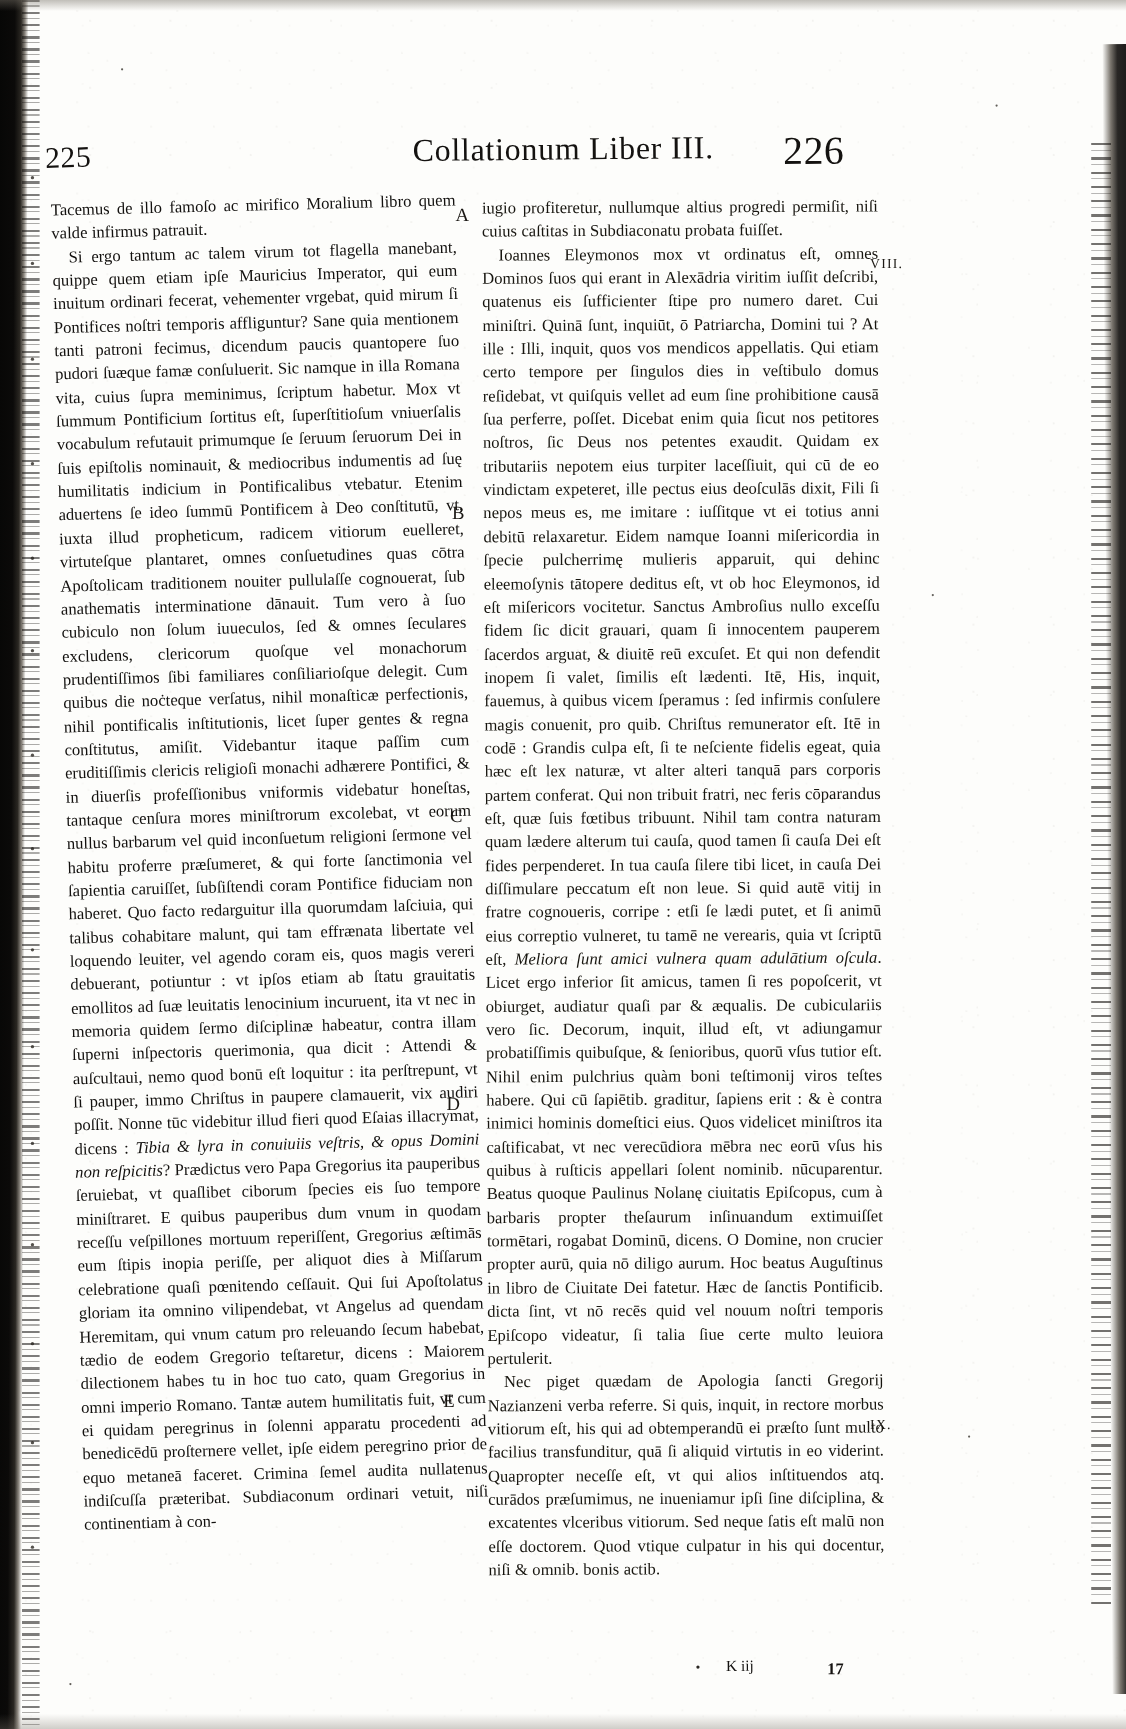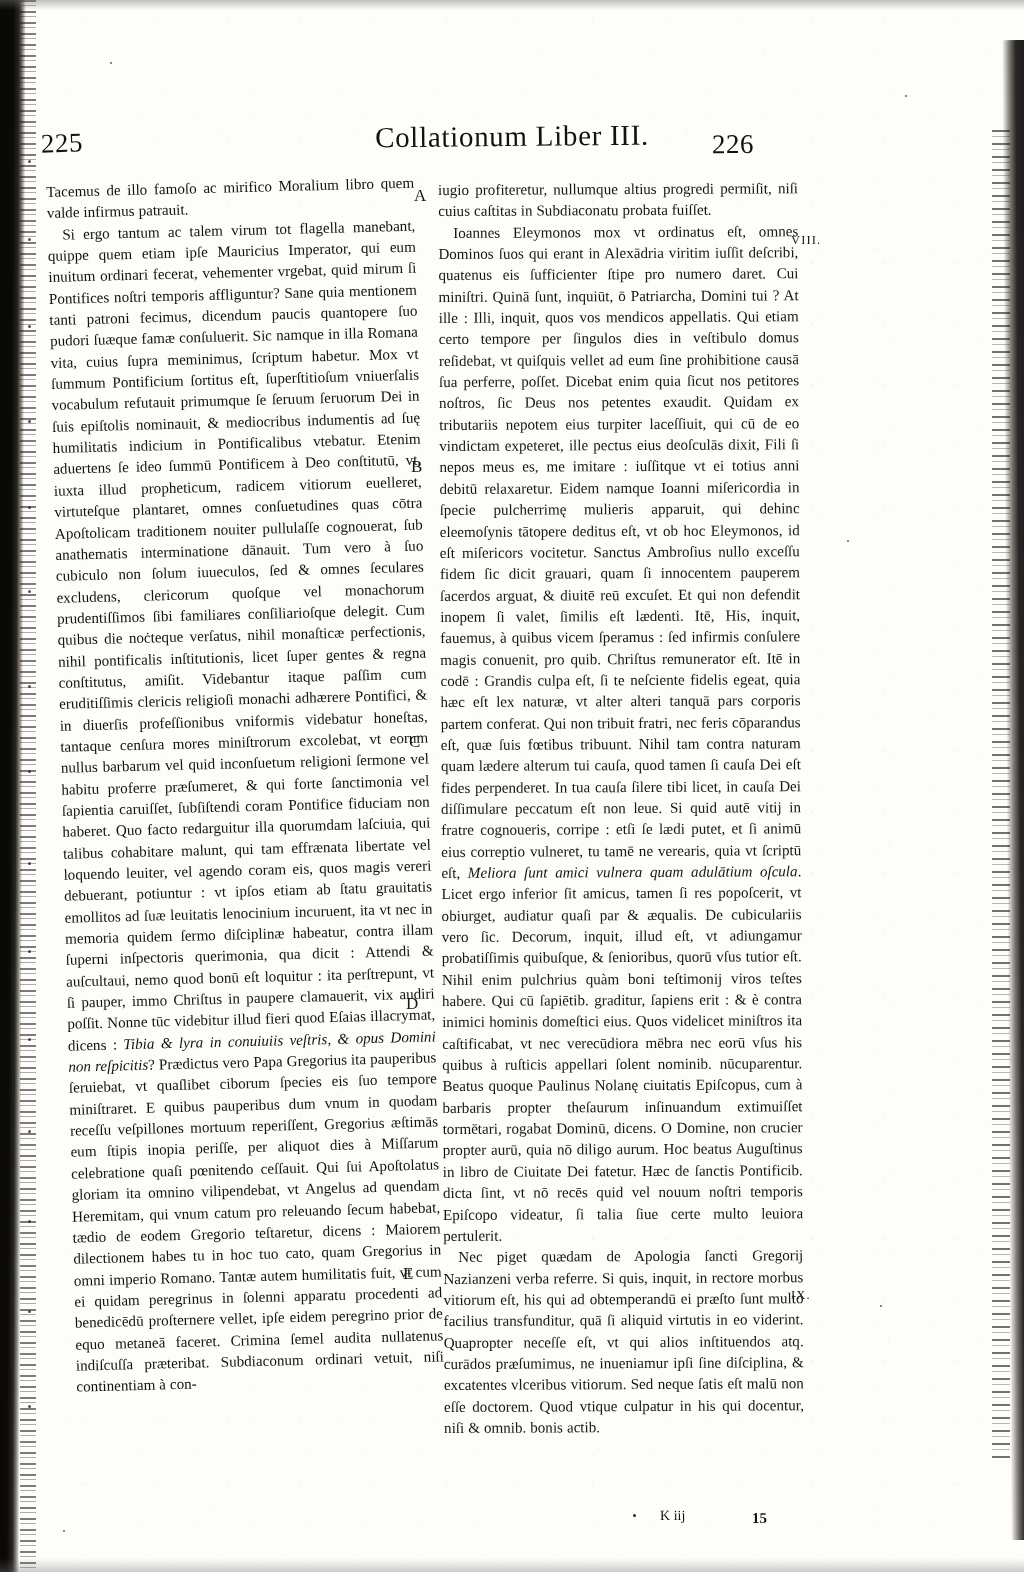--- a/index.html
+++ b/index.html
@@ -68,21 +68,21 @@
   #folio-left{
     left:41px;top:128px;font-size:27px;letter-spacing:.5px;
     transform:rotate(-2.2deg);font-family:"Liberation Serif",serif;
   }
   #head-title{
     left:0;top:120px;width:1024px;text-align:center;
     font-size:29px;letter-spacing:.7px;
     transform:rotate(-.55deg);
   }
   #folio-right{
-    left:712px;top:129px;font-size:27px;letter-spacing:.5px;
+    left:712px;top:116px;font-size:36px;letter-spacing:.5px;
     transform:rotate(-.4deg);
   }
 
   
   .col{
     position:absolute;
     font-size:15.1px;line-height:21.35px;
     text-align:justify;
     -webkit-hyphens:none;hyphens:none;
     word-spacing:.2px;
@@ -183,15 +183,15 @@
   </div>
 
   <div class="col" id="col-right">
     <p>iugio profiteretur, nullumque altius progredi permiſit, niſi cuius caſtitas in Subdiaconatu probata fuiſſet.</p>
     <p class="ind"><span>Ioannes Eleymonos mox vt ordinatus eſt, omnes Dominos ſuos qui erant in Alexādria viritim iuſſit deſcribi, quatenus eis ſufficienter ſtipe pro numero daret. Cui miniſtri. Quinā ſunt, inquiūt, ō Patriarcha, Domini tui ? At ille : Illi, inquit, quos vos mendicos appellatis. Qui etiam certo tempore per ſingulos dies in veſtibulo domus reſidebat, vt quiſquis vellet ad eum ſine prohibitione causā ſua perferre, poſſet. Dicebat enim quia ſicut nos petitores noſtros, ſic Deus nos petentes exaudit. Quidam ex tributariis nepotem eius turpiter laceſſiuit, qui cū de eo vindictam expeteret, ille pectus eius deoſculās dixit, Fili ſi nepos meus es, me imitare : iuſſitque vt ei totius anni debitū relaxaretur. Eidem namque Ioanni miſericordia in ſpecie pulcherrimę mulieris apparuit, qui dehinc eleemoſynis tātopere deditus eſt, vt ob hoc Eleymonos, id eſt miſericors vocitetur. Sanctus Ambroſius nullo exceſſu fidem ſic dicit grauari, quam ſi innocentem pauperem ſacerdos arguat, &amp; diuitē reū excuſet. Et qui non defendit inopem ſi valet, ſimilis eſt lædenti. Itē, His, inquit, fauemus, à quibus vicem ſperamus : ſed infirmis conſulere magis conuenit, pro quib. Chriſtus remunerator eſt. Itē in codē : Grandis culpa eſt, ſi te neſciente fidelis egeat, quia hæc eſt lex naturæ, vt alter alteri tanquā pars corporis partem conferat. Qui non tribuit fratri, nec feris cōparandus eſt, quæ ſuis fœtibus tribuunt. Nihil tam contra naturam quam lædere alterum tui cauſa, quod tamen ſi cauſa Dei eſt fides perpenderet. In tua cauſa ſilere tibi licet, in cauſa Dei diſſimulare peccatum eſt non leue. Si quid autē vitij in fratre cognoueris, corripe : etſi ſe lædi putet, et ſi animū eius correptio vulneret, tu tamē ne verearis, quia vt ſcriptū eſt, </span><i>Meliora ſunt amici vulnera quam adulātium oſcula</i><span>. Licet ergo inferior ſit amicus, tamen ſi res popoſcerit, vt obiurget, audiatur quaſi par &amp; æqualis. De cubiculariis vero ſic. Decorum, inquit, illud eſt, vt adiungamur probatiſſimis quibuſque, &amp; ſenioribus, quorū vſus tutior eſt. Nihil enim pulchrius quàm boni teſtimonij viros teſtes habere. Qui cū ſapiētib. graditur, ſapiens erit : &amp; è contra inimici hominis domeſtici eius. Quos videlicet miniſtros ita caſtificabat, vt nec verecūdiora mēbra nec eorū vſus his quibus à ruſticis appellari ſolent nominib. nūcuparentur. Beatus quoque Paulinus Nolanę ciuitatis Epiſcopus, cum à barbaris propter theſaurum inſinuandum extimuiſſet tormētari, rogabat Dominū, dicens. O Domine, non crucier propter aurū, quia nō diligo aurum. Hoc beatus Auguſtinus in libro de Ciuitate Dei fatetur. Hæc de ſanctis Pontificib. dicta ſint, vt nō recēs quid vel nouum noſtri temporis Epiſcopo videatur, ſi talia ſiue certe multo leuiora pertulerit.</span></p>
     <p class="ind">Nec piget quædam de Apologia ſancti Gregorij Nazianzeni verba referre. Si quis, inquit, in rectore morbus vitiorum eſt, his qui ad obtemperandū ei præſto ſunt multo facilius transfunditur, quā ſi aliquid virtutis in eo viderint. Quapropter neceſſe eſt, vt qui alios inſtituendos atq. curādos præſumimus, ne inueniamur ipſi ſine diſciplina, &amp; excatentes vlceribus vitiorum. Sed neque ſatis eſt malū non eſſe doctorem. Quod vtique culpatur in his qui docentur, niſi &amp; omnib. bonis actib.</p>
   </div>
 
   <div id="foot-dot"></div>
   <div id="sig">K iij</div>
-  <div id="sheet-num">15</div>
+  <div id="sheet-num">17</div>
 
 </div>
 
 </body></html>

